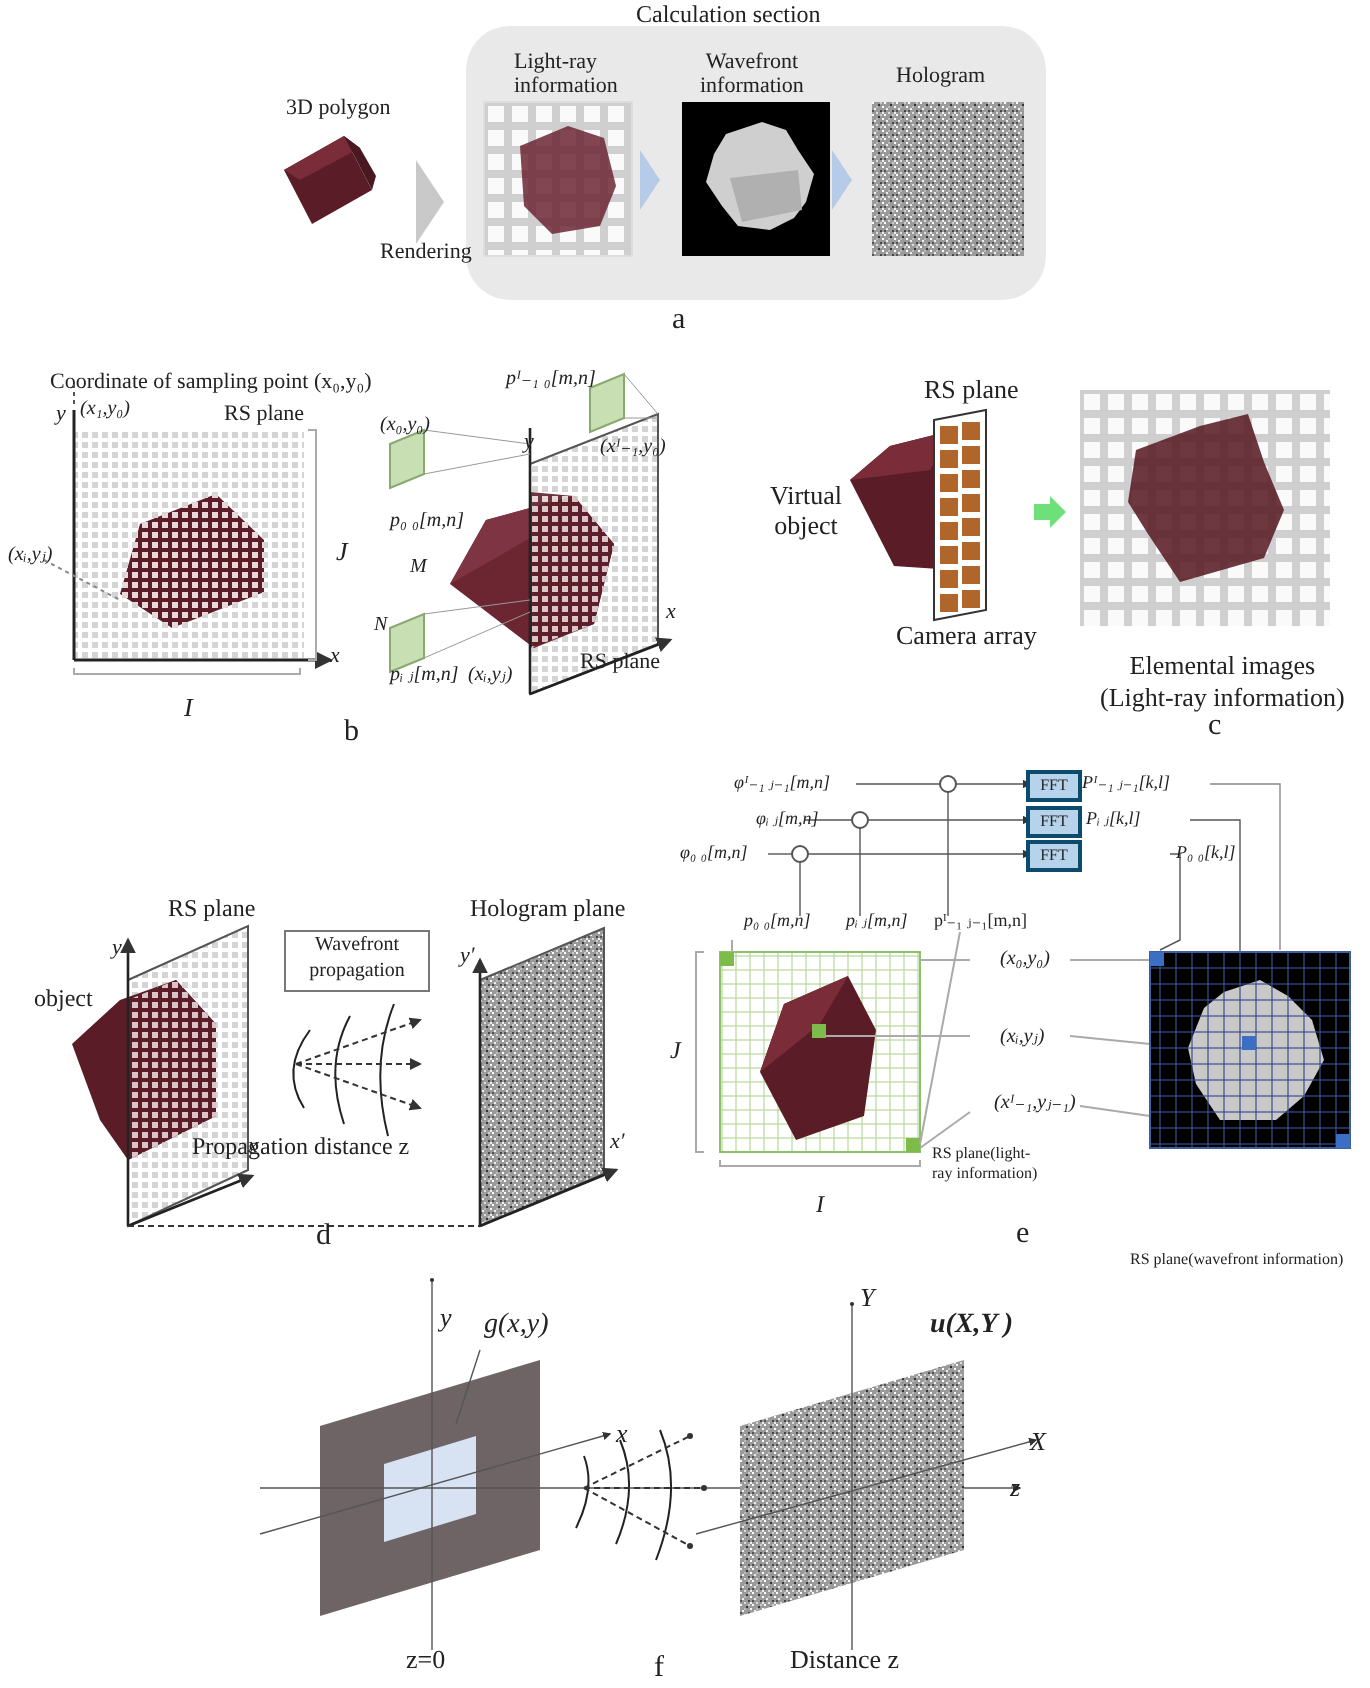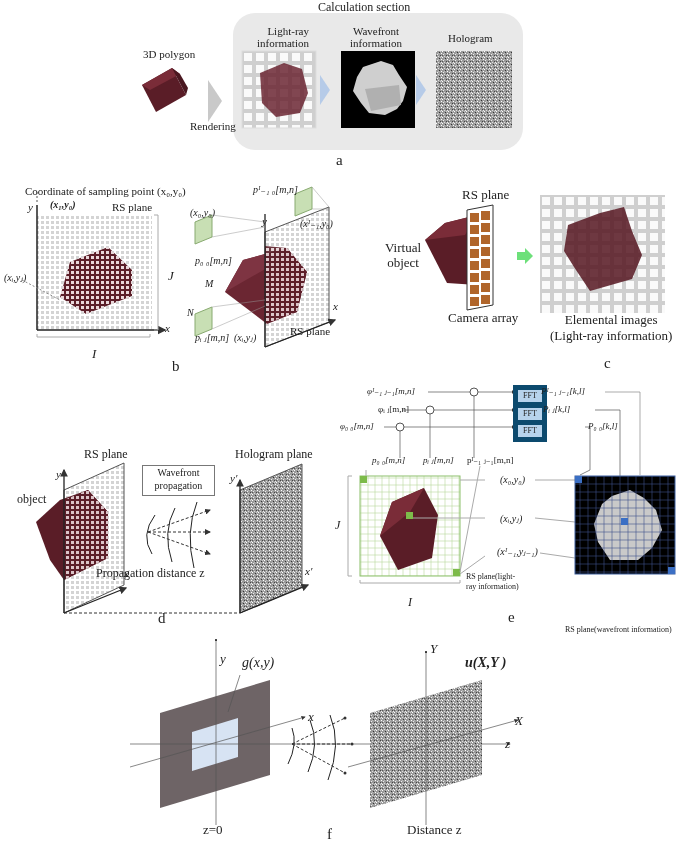--- a/index.html
+++ b/index.html
@@ -2,21 +2,21 @@
 <html><head>
 <meta charset="utf-8">
 <style>
   html,body{margin:0;padding:0;background:#fff;}
   body{width:685px;height:844px;position:relative;overflow:hidden;font-family:"Liberation Serif","DejaVu Serif",serif;color:#222;}
   .lbl{position:absolute;font-size:11px;white-space:nowrap;color:#222;}
   .lbl i{font-style:italic;}
   .panel-letter{position:absolute;font-size:15px;color:#222;}
   svg{position:absolute;overflow:visible;}
   .calc-box{position:absolute;left:233px;top:13px;width:290px;height:137px;background:#e9e9e9;border-radius:22px;}
-  .fft{position:absolute;width:24px;height:12px;background:#b7d3ec;border:5px solid #0c4a6e;font-size:8px;text-align:center;line-height:12px;font-family:"Liberation Serif",serif;}
+  .fft{position:absolute;width:24px;height:12px;background:#b7d3ec;border:2px solid #0c4a6e;font-size:8px;text-align:center;line-height:12px;font-family:"Liberation Serif",serif;}
   .wf-box{position:absolute;border:1px solid #777;background:#fff;font-size:10px;text-align:center;line-height:13px;}
 </style>
 </head>
 <body>
 
 <svg width="0" height="0">
   <defs>
     <pattern id="dots" width="5" height="5" patternUnits="userSpaceOnUse">
       <rect width="5" height="5" fill="#fff"></rect>
       <rect x="1" y="1" width="3" height="3" fill="#d4d4d4"></rect>
@@ -65,21 +65,21 @@
   <svg style="left:138px;top:60px;" width="60" height="65">
     <polygon points="4,25 34,8 48,35 18,52" fill="#5a1d27"></polygon>
     <polygon points="4,25 34,8 42,14 12,30" fill="#7a2c38"></polygon>
     <polygon points="34,8 48,35 50,28 42,14" fill="#4a1820"></polygon>
   </svg>
   <svg style="left:208px;top:80px;" width="14" height="42">
     <polygon points="0,0 14,21 0,42" fill="#c9c9c9"></polygon>
   </svg>
   <div class="lbl" style="left:190px;top:120px;">Rendering</div>
 
-  <div class="lbl" style="left:257px;top:25px;text-align:right;line-height:12px;">
+  <div class="lbl" style="left:257px;top:25px;text-align:left;line-height:12px;">
     <div>Light-ray</div>
       <div>information</div>
   </div>
   <svg style="left:242px;top:51px;" width="74" height="77">
     <rect width="74" height="77" fill="url(#lightgrid)"></rect>
     <path d="M18,22 L42,12 L60,18 L66,42 L58,62 L34,66 L20,52 Z" fill="#6b2632" opacity="0.85"></path>
     <rect width="74" height="77" fill="none" stroke="#ddd"></rect>
   </svg>
   <svg style="left:320px;top:75px;" width="10" height="30">
     <polygon points="0,0 10,15 0,30" fill="#b6cbe8"></polygon>
@@ -100,21 +100,21 @@
 
   <div class="lbl" style="left:448px;top:32px;">Hologram</div>
   <svg style="left:436px;top:51px;" width="76" height="77">
     <rect width="76" height="77" fill="url(#noise)"></rect>
   </svg>
   <div class="panel-letter" style="left:336px;top:152px;">a</div>
 </div>
 
 <div>
   <div class="lbl" style="left:25px;top:185px;">Coordinate of sampling point (x₀,y₀)</div>
-  <div class="lbl" style="left:50px;top:199px;font-style:italic;font-size:10px;font-weight:bold;">(x₁,y₀)</div>
+  <div class="lbl" style="left:40px;top:199px;font-style:italic;font-size:10px;">(x₁,y₀)</div>
   <div class="lbl" style="left:112px;top:201px;">RS plane</div>
   <div class="lbl" style="left:28px;top:201px;font-style:italic;">y</div>
   <svg style="left:0px;top:200px;" width="175" height="140">
     <rect x="37" y="15" width="115" height="115" fill="url(#dots)"></rect>
     <path d="M60,97 L70,62 L108,47 L132,70 L132,96 L86,114 Z" fill="url(#dotsOnRed)"></path>
     <line x1="37" y1="5" x2="37" y2="130" stroke="#222" stroke-width="1.5"></line>
     <line x1="37" y1="130" x2="165" y2="130" stroke="#222" stroke-width="1.5" marker-end="url(#arr)"></line>
     <line x1="37" y1="2" x2="37" y2="-10" stroke="#555" stroke-dasharray="2,2"></line>
     <line x1="22" y1="80" x2="60" y2="100" stroke="#888" stroke-dasharray="2,2"></line>
     <path d="M154,15 L158,15 L158,130 L154,130" fill="none" stroke="#aaa"></path>
@@ -186,21 +186,21 @@
       <div>object</div>
   </div>
   <div class="lbl" style="left:448px;top:310px;font-size:13px;">Camera array</div>
   <svg style="left:517px;top:248px;" width="18" height="16">
     <polygon points="0,4 8,4 8,0 16,8 8,16 8,12 0,12" fill="#6de07a"></polygon>
   </svg>
   <svg style="left:540px;top:195px;" width="125" height="118">
     <rect width="125" height="118" fill="url(#lightgrid)"></rect>
     <path d="M28,30 L60,18 L84,12 L92,36 L102,60 L92,84 L50,96 L34,72 L24,56 Z" fill="#5a1d27" opacity="0.88"></path>
   </svg>
-  <div class="lbl" style="left:550px;top:312px;font-size:13px;line-height:16px;text-align:center;">
+  <div class="lbl" style="left:550px;top:325px;font-size:13px;line-height:16px;text-align:center;">
     <div>Elemental images</div>
       <div>(Light-ray information)</div>
   </div>
   <div class="panel-letter" style="left:604px;top:355px;">c</div>
 </div>
 
 <div>
   <div class="lbl" style="left:84px;top:447px;font-size:12px;">RS plane</div>
   <div class="lbl" style="left:235px;top:447px;font-size:12px;">Hologram plane</div>
   <div class="lbl" style="left:17px;top:492px;font-size:12px;">object</div>
@@ -273,21 +273,21 @@
 
     <rect x="235" y="96" width="100" height="98" fill="#000"></rect>
     <path d="M262,124 L272,116 L290,110 L304,118 L316,130 L322,150 L312,168 L298,180 L270,180 L258,162 L254,144 Z" fill="#c9c9c9"></path>
     <rect x="235" y="96" width="100" height="98" fill="url(#bluegrid)" stroke="#3c5f9e"></rect>
     <rect x="235" y="96" width="7" height="7" fill="#3b6fc4"></rect>
     <rect x="281" y="138" width="7" height="7" fill="#3b6fc4"></rect>
     <rect x="328" y="187" width="7" height="7" fill="#3b6fc4"></rect>
   </svg>
 
   <div class="lbl" style="left:367px;top:386px;font-style:italic;font-size:9px;">φᴵ₋₁ ⱼ₋₁[m,n]</div>
-  <div class="lbl" style="left:378px;top:404px;font-size:9px;">φᵢ ⱼ[m,n]</div>
+  <div class="lbl" style="left:378px;top:404px;font-style:italic;font-size:9px;">φᵢ ⱼ[m,n]</div>
   <div class="lbl" style="left:340px;top:421px;font-style:italic;font-size:9px;">φ₀ ₀[m,n]</div>
 
   <div class="fft" style="left:513px;top:385px;">FFT</div>
   <div class="fft" style="left:513px;top:403px;">FFT</div>
   <div class="fft" style="left:513px;top:420px;">FFT</div>
 
   <div class="lbl" style="left:541px;top:386px;font-style:italic;font-size:9px;">Pᴵ₋₁ ⱼ₋₁[k,l]</div>
   <div class="lbl" style="left:543px;top:404px;font-style:italic;font-size:9px;">Pᵢ ⱼ[k,l]</div>
   <div class="lbl" style="left:543px;top:421px;font-style:italic;font-size:9px;margin-left:45px;">P₀ ₀[k,l]</div>
 
@@ -328,15 +328,15 @@
     <line x1="162" y1="104" x2="215" y2="133" stroke="#333" stroke-dasharray="3,2" marker-end="url(#dot)"></line>
   </svg>
   <div class="lbl" style="left:220px;top:651px;font-style:italic;font-size:13px;">y</div>
   <div class="lbl" style="left:242px;top:655px;font-size:14px;"><i>g(x,y)</i></div>
   <div class="lbl" style="left:308px;top:709px;font-style:italic;font-size:13px;">x</div>
   <div class="lbl" style="left:430px;top:641px;font-style:italic;font-size:13px;">Y</div>
   <div class="lbl" style="left:465px;top:655px;font-style:italic;font-size:14px;font-weight:bold;">u(X,Y )</div>
   <div class="lbl" style="left:515px;top:713px;font-style:italic;font-size:13px;">X</div>
   <div class="lbl" style="left:505px;top:736px;font-style:italic;font-size:13px;">z</div>
   <div class="lbl" style="left:203px;top:822px;font-size:13px;">z=0</div>
-  <div class="lbl" style="left:395px;top:822px;font-size:13px;margin-left:12px;">Distance z</div>
+  <div class="lbl" style="left:395px;top:822px;font-size:13px;">Distance z</div>
   <div class="panel-letter" style="left:327px;top:826px;">f</div>
 </div>
 
 </body></html>

